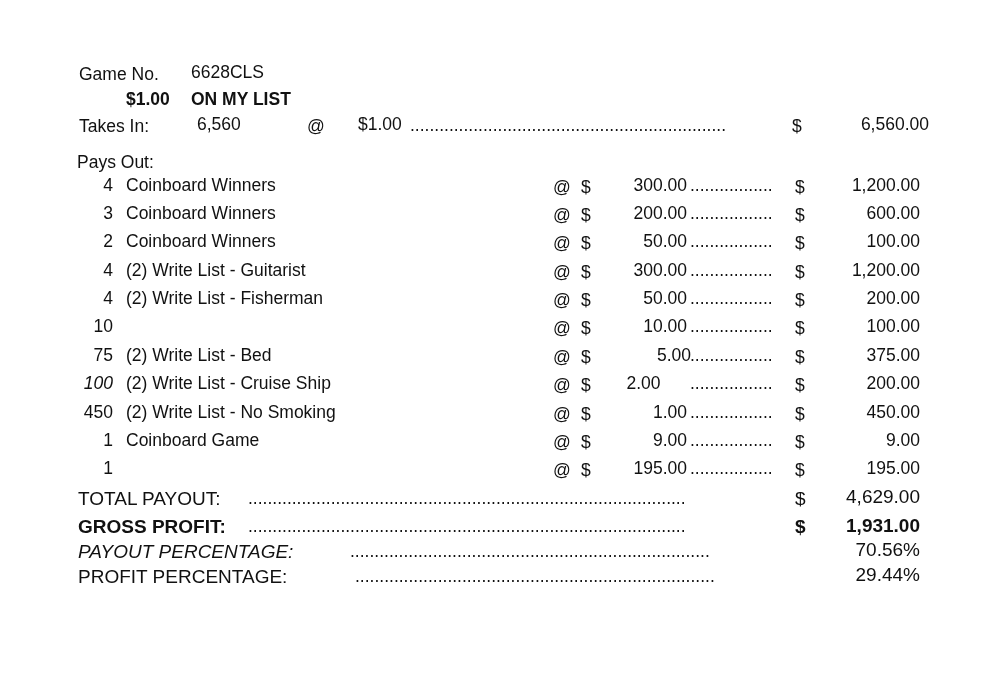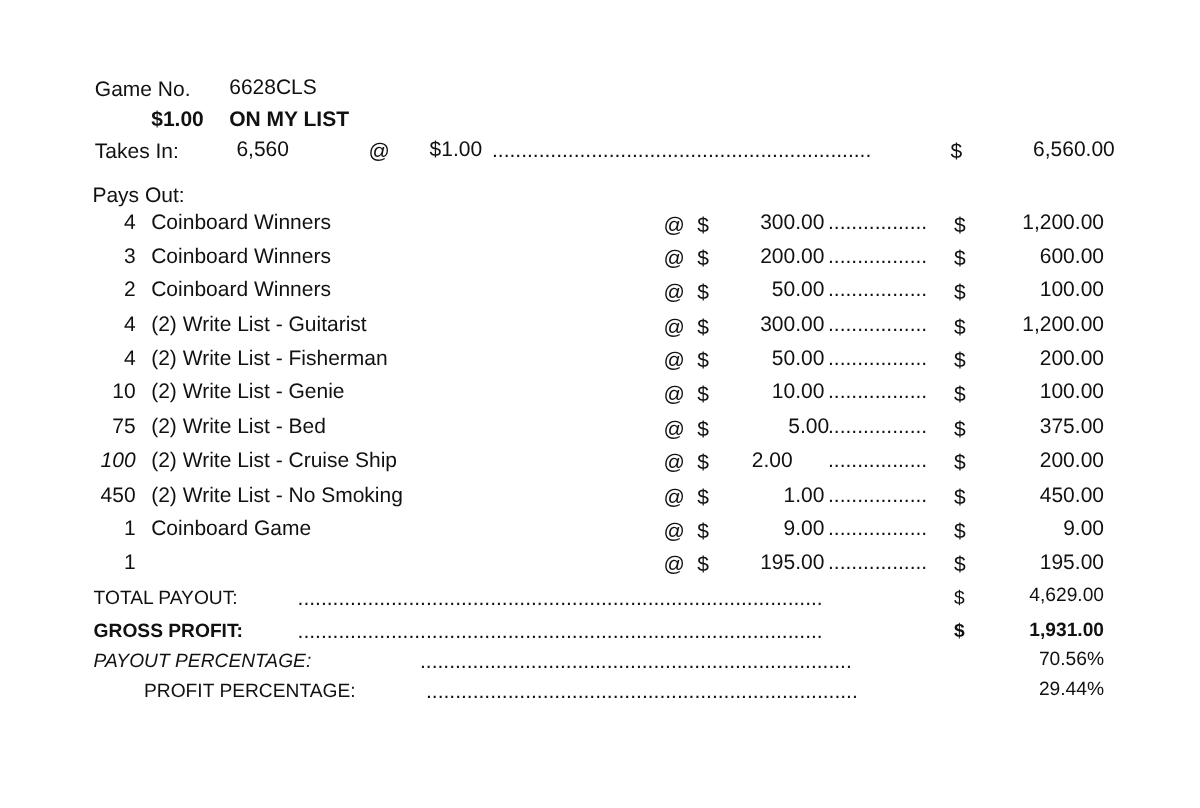--- a/index.html
+++ b/index.html
@@ -4,21 +4,21 @@
   <style>
     html, body { margin: 0; padding: 0; background: #ffffff; }
     body {
       width: 1000px; height: 673px; position: relative; overflow: hidden;
       font-family: "Liberation Sans", sans-serif; color: #111111; font-size: 17.5px;
     }
     .abs { position: absolute; white-space: nowrap; line-height: 20px; }
     .bold { font-weight: bold; }
     .r { text-align: right; }
     .dots { overflow: hidden; letter-spacing: 0px; }
-    .narrow { font-size: 16px; }
+    .narrow { font-size: 19px; }
     .row { position: absolute; left: 0; width: 1000px; height: 22px; }
   </style>
 </head>
 <body>
 
 <div class="abs" style="left:79px; top:64px;">Game No.</div>
 <div class="abs" style="left:191px; top:62px;">6628CLS</div>
 <div class="abs bold" style="left:126px; top:89px;">$1.00</div>
 <div class="abs bold" style="left:191px; top:89px;">ON MY LIST</div>
 
@@ -78,21 +78,20 @@
     <div class="abs" style="left:126px;">(2) Write List - Fisherman</div>
     <div class="abs" style="left:553px; top:2px;">@</div>
     <div class="abs" style="left:581px; top:2px;">$</div>
     <div class="abs r" style="left:600px; width:87px;">50.00</div>
     <div class="abs dots" style="left:690px; width:84px;">..................</div>
     <div class="abs" style="left:795px; top:2px;">$</div>
     <div class="abs r" style="left:820px; width:100px;">200.00</div>
   </div>
   <div class="row" style="top:316px;">
     <div class="abs r" style="left:70px; width:43px;">10</div>
-    <div class="abs" style="left:126px;">(2) Write List - Genie</div>
     <div class="abs" style="left:553px; top:2px;">@</div>
     <div class="abs" style="left:581px; top:2px;">$</div>
     <div class="abs r" style="left:600px; width:87px;">10.00</div>
     <div class="abs dots" style="left:690px; width:84px;">..................</div>
     <div class="abs" style="left:795px; top:2px;">$</div>
     <div class="abs r" style="left:820px; width:100px;">100.00</div>
   </div>
   <div class="row" style="top:345px;">
     <div class="abs r" style="left:70px; width:43px;">75</div>
     <div class="abs" style="left:126px;">(2) Write List - Bed</div>
@@ -152,16 +151,16 @@
 
   <div class="abs narrow bold" style="left:78px; top:517px;">GROSS PROFIT:</div>
   <div class="abs dots" style="left:248px; top:516px; width:455px;">..........................................................................................</div>
   <div class="abs narrow bold" style="left:795px; top:517px;">$</div>
   <div class="abs r narrow bold" style="left:820px; top:516px; width:100px;">1,931.00</div>
 
   <div class="abs narrow" style="left:78px; top:542px;font-style:italic;">PAYOUT PERCENTAGE:</div>
   <div class="abs dots" style="left:350px; top:541px; width:376px;">..........................................................................</div>
   <div class="abs r narrow" style="left:820px; top:540px; width:100px;">70.56%</div>
 
-  <div class="abs narrow" style="left:78px; top:567px;margin-left:42px;">PROFIT PERCENTAGE:</div>
+  <div class="abs narrow" style="left:78px; top:567px;">PROFIT PERCENTAGE:</div>
   <div class="abs dots" style="left:355px; top:566px; width:376px;">..........................................................................</div>
   <div class="abs r narrow" style="left:820px; top:565px; width:100px;">29.44%</div>
 </div>
 
 </body></html>

